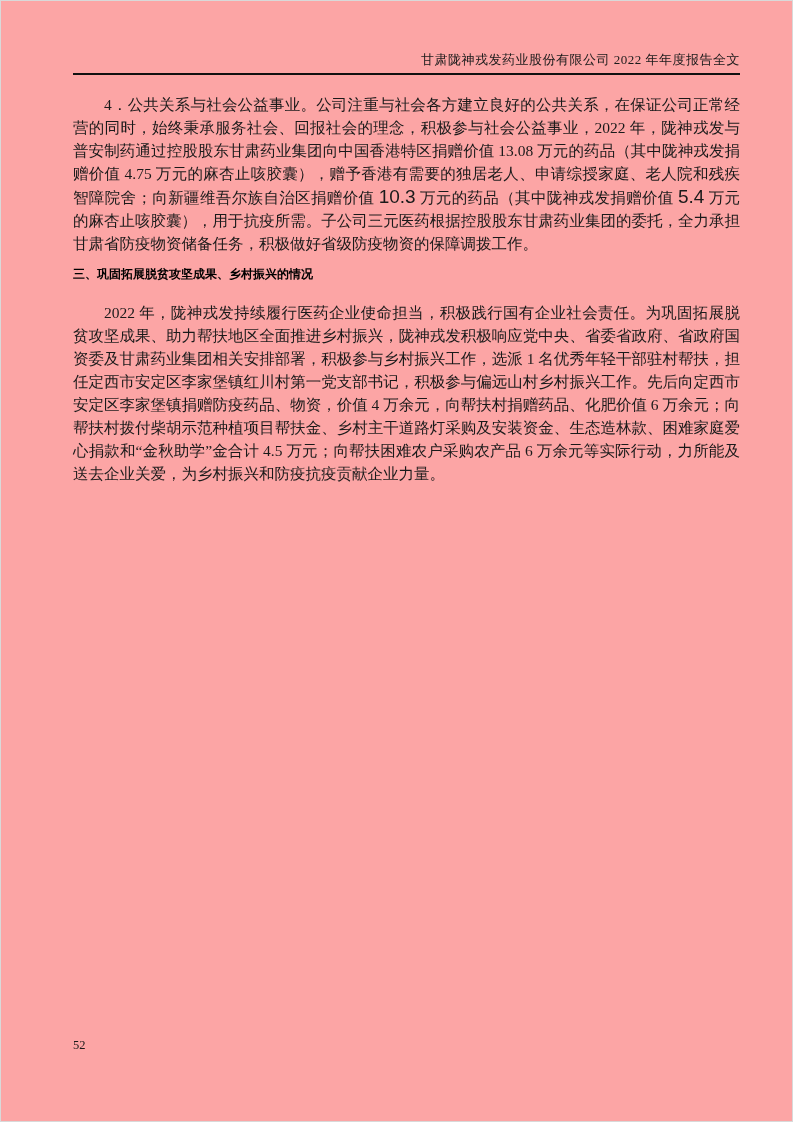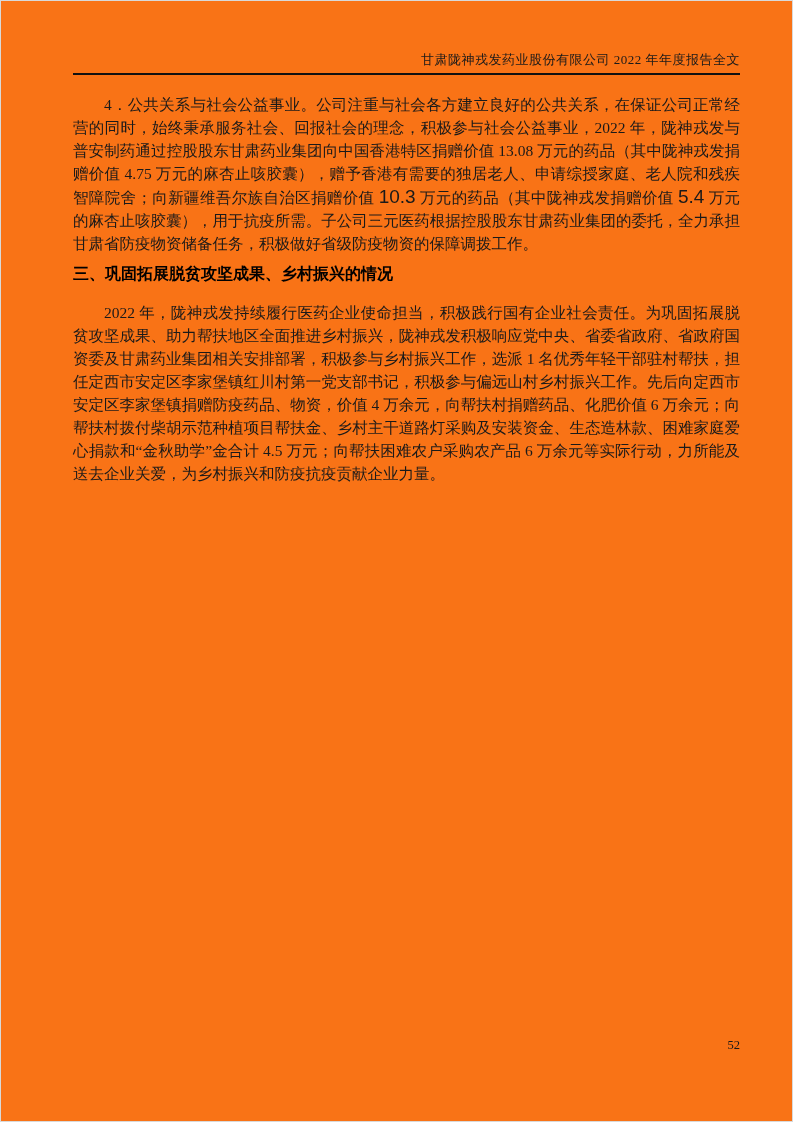--- a/index.html
+++ b/index.html
@@ -4,21 +4,21 @@
 <style>
   html, body {
     margin: 0;
     padding: 0;
     background: #ffffff;
   }
   .page {
     position: relative;
     width: 793px;
     height: 1122px;
-    background: #f97316;
+    background: #fca5a5;
     box-sizing: border-box;
     border: 1px solid #d9d9d9;
     font-family: "Liberation Serif", "DejaVu Serif", serif;
     color: #1a1a1a;
     overflow: hidden;
   }
   .header {
     position: absolute;
     top: 50px;
     left: 72px;
@@ -49,36 +49,35 @@
   }
   .doc-body p.para {
     margin: 0 0 6px 0;
   }
   .doc-body p.para.indent {
     text-indent: 2em;
   }
   .doc-body h2.section-heading {
     font-family: "Liberation Sans", "DejaVu Sans", sans-serif;
     font-weight: bold;
-    font-size: 16px;
+    font-size: 12px;
     line-height: 26px;
     margin: 3px 0 14px 0;
     text-align: left;
     color: #000000;
   }
   .num-sans {
     font-family: "Liberation Sans", "DejaVu Sans", sans-serif;
     font-size: 19px;
   }
   .page-number {
     position: absolute;
     top: 1037px;
     left: 72px;
     width: 667px;
-    text-align: right;
     font-size: 12.5px;
     color: #1a1a1a;
   }
 </style>
 </head>
 <body>
 
 <div class="page">
 
   <div class="header">甘肃陇神戎发药业股份有限公司 2022 年年度报告全文</div>

